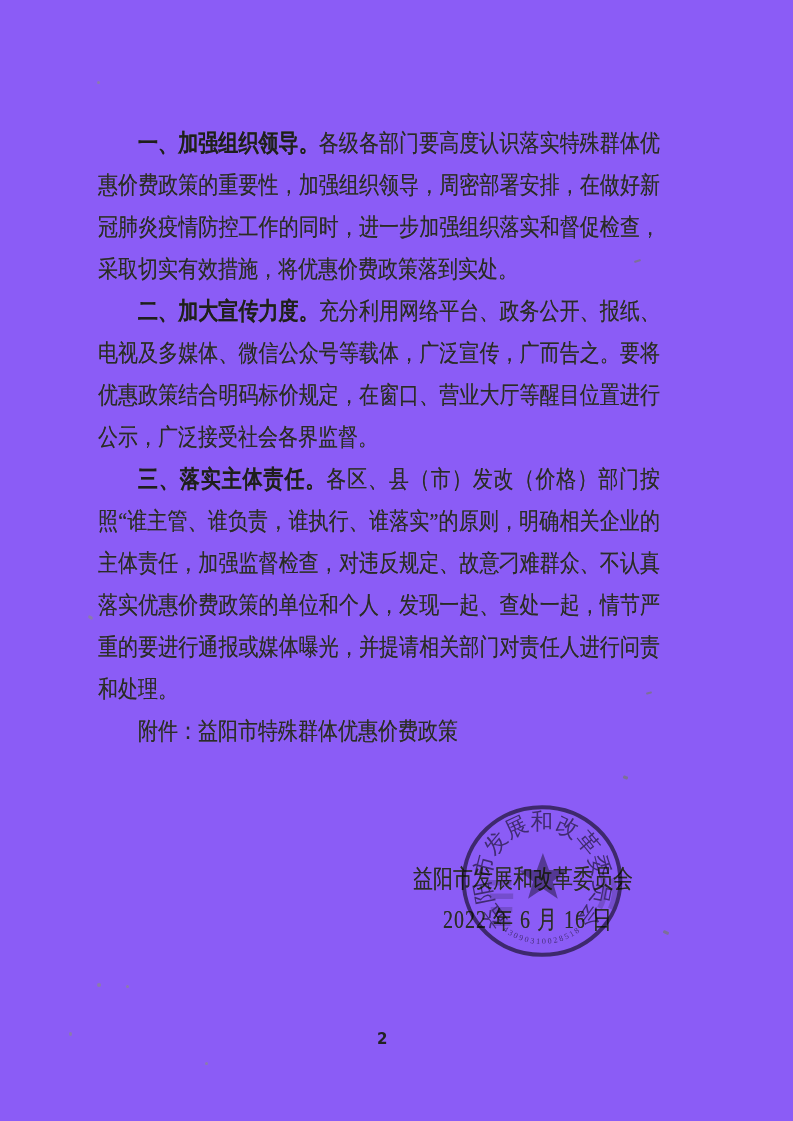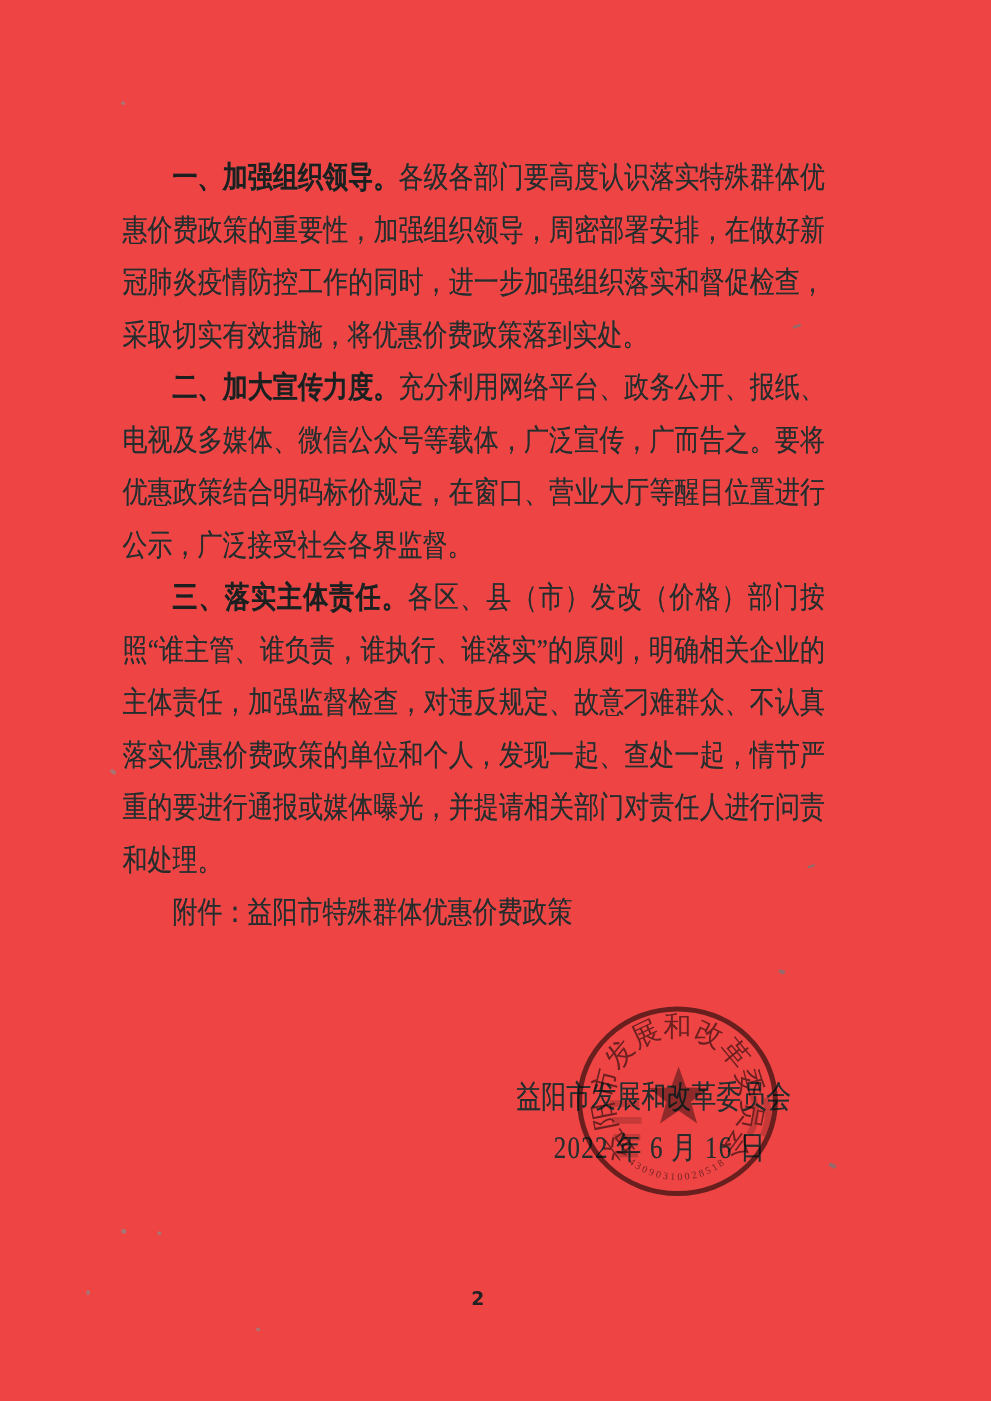--- a/index.html
+++ b/index.html
@@ -4,21 +4,21 @@
 <style>
   html,body{margin:0;padding:0;}
   body{
     width:793px;height:1121px;
     background:#ffffff;
     font-family:"Liberation Serif","DejaVu Serif",serif;
     position:relative;overflow:hidden;
   }
   .page{
     position:absolute;inset:0;
-    background:#ef4444;
+    background:#8b5cf6;
     color:#262626;
   }
   
   .text-block{
     position:absolute;left:98px;top:122px;width:562px;
     font-size:20px;line-height:35px;
     transform:scale(1,1.2);transform-origin:0 0;
     text-align:justify;
     color:#2a2a2a;
     text-shadow:0 0 0.4px #555;

